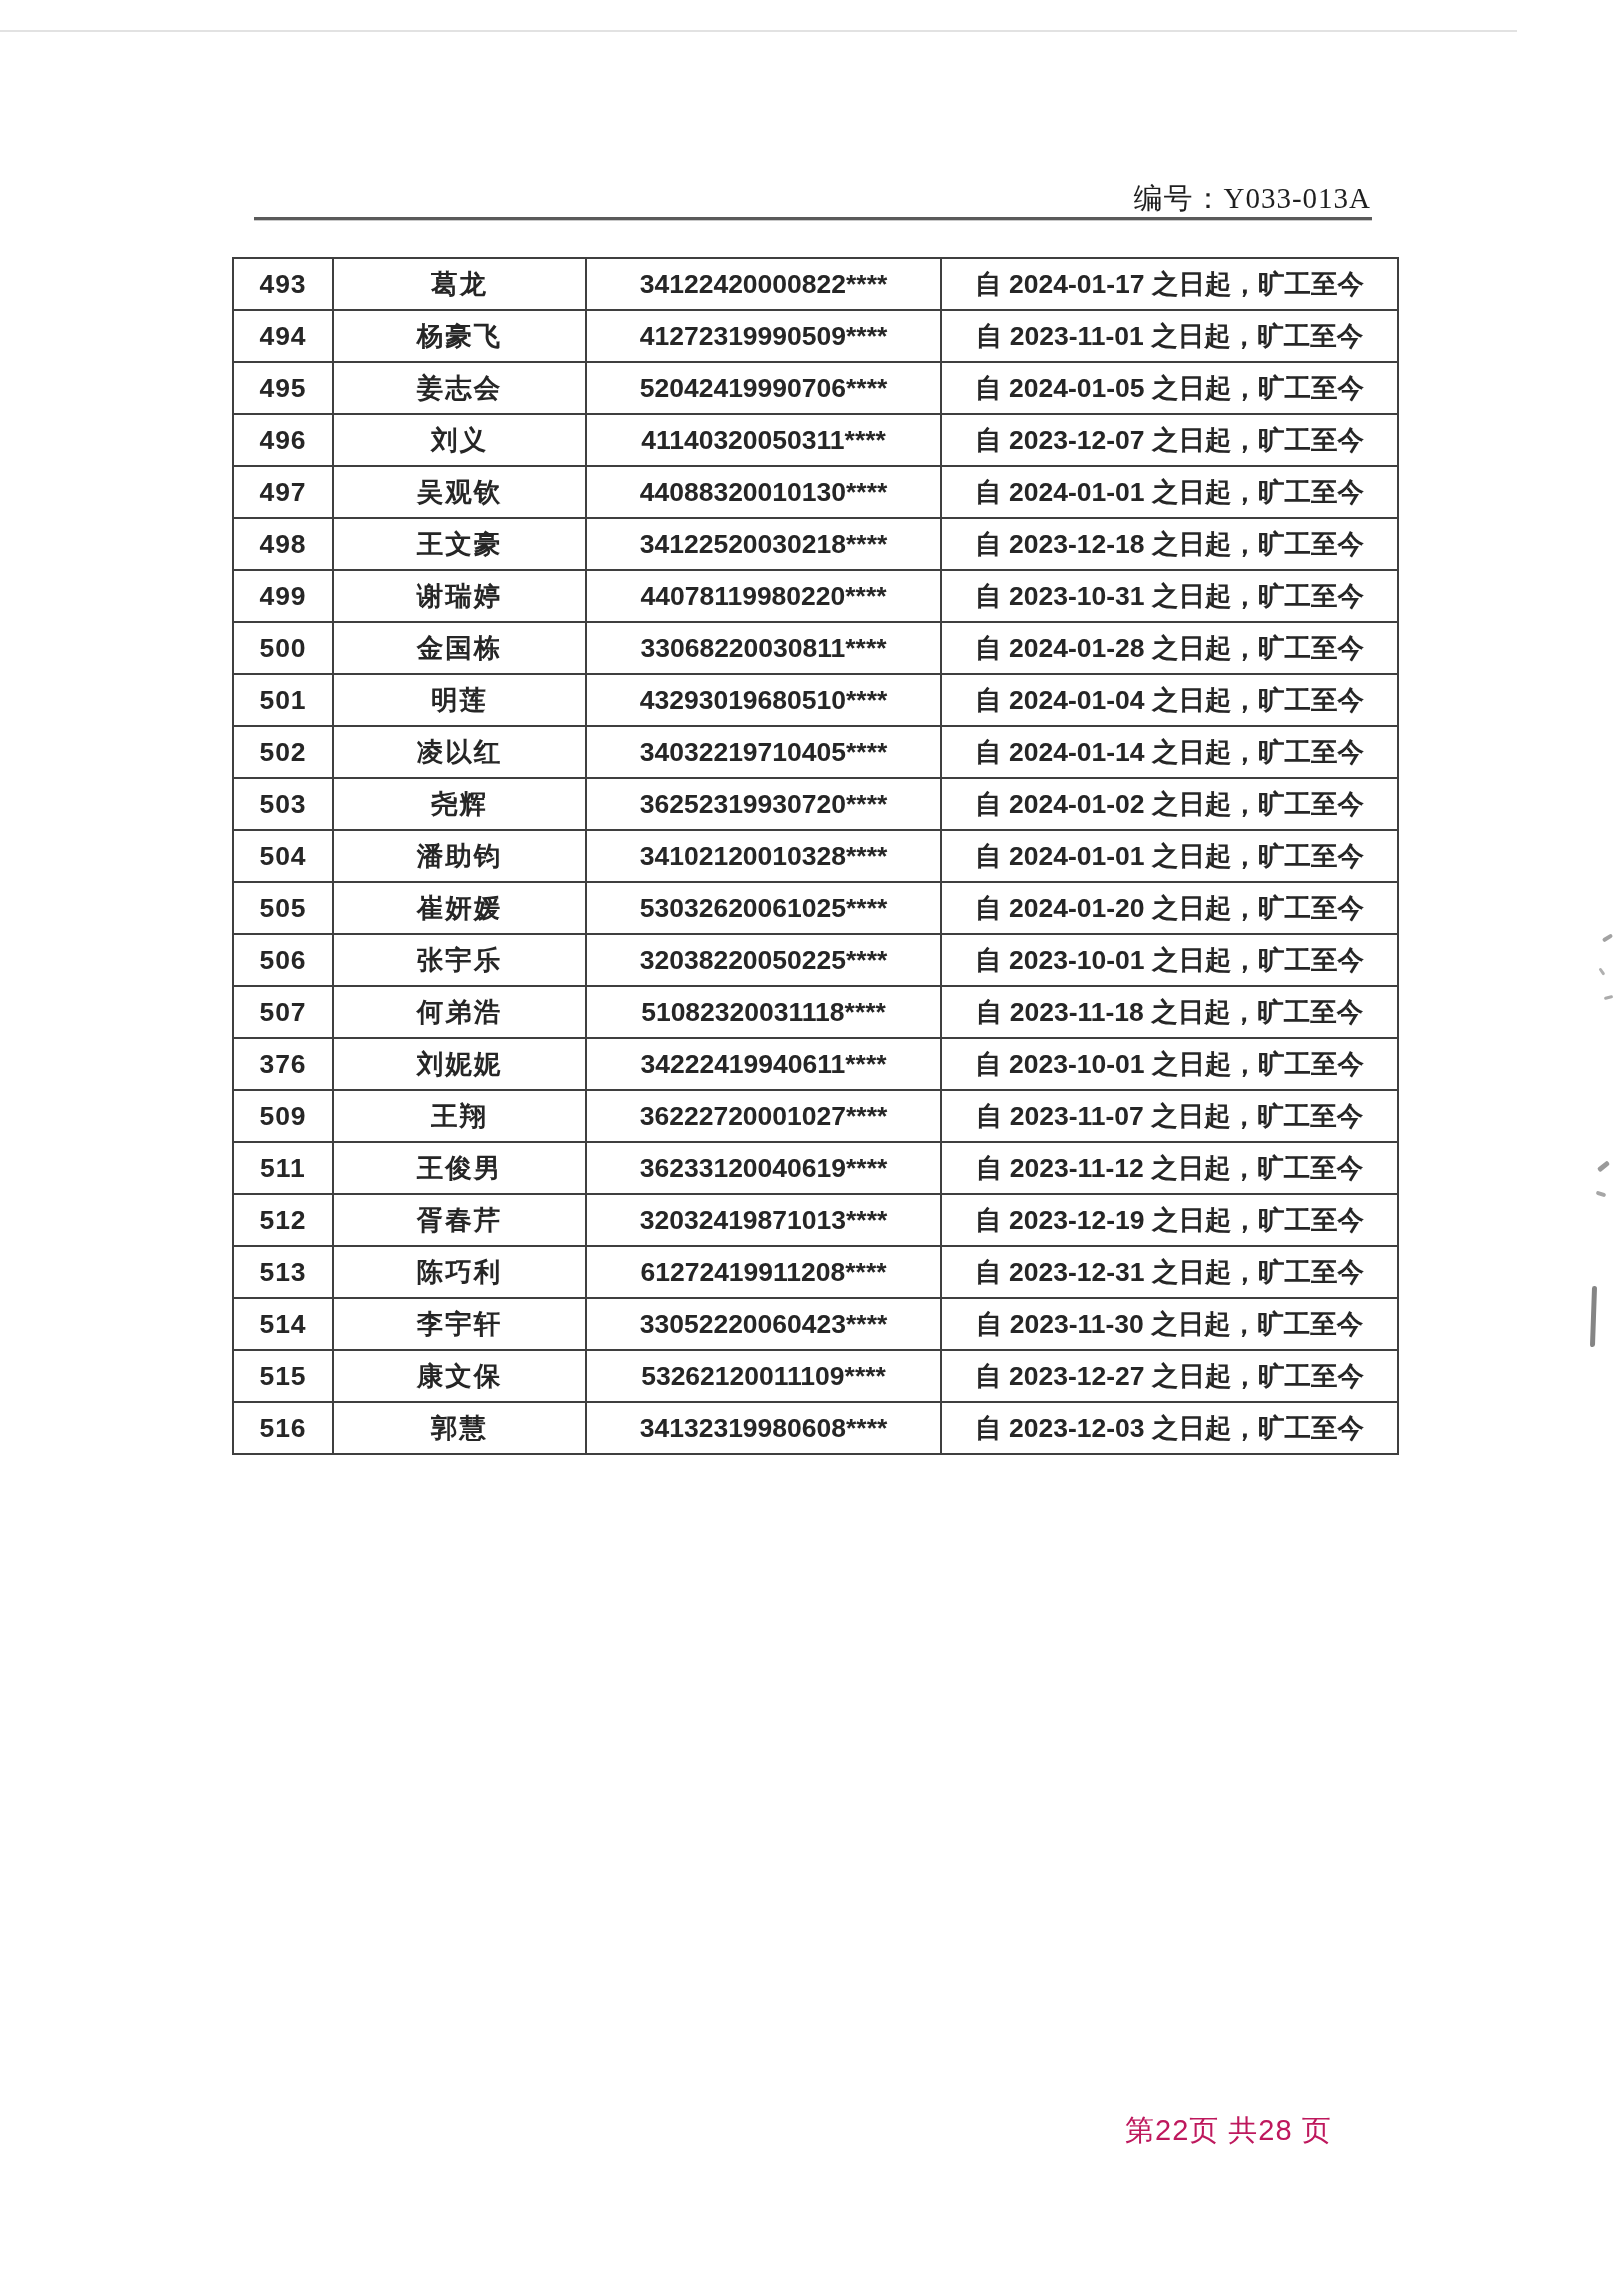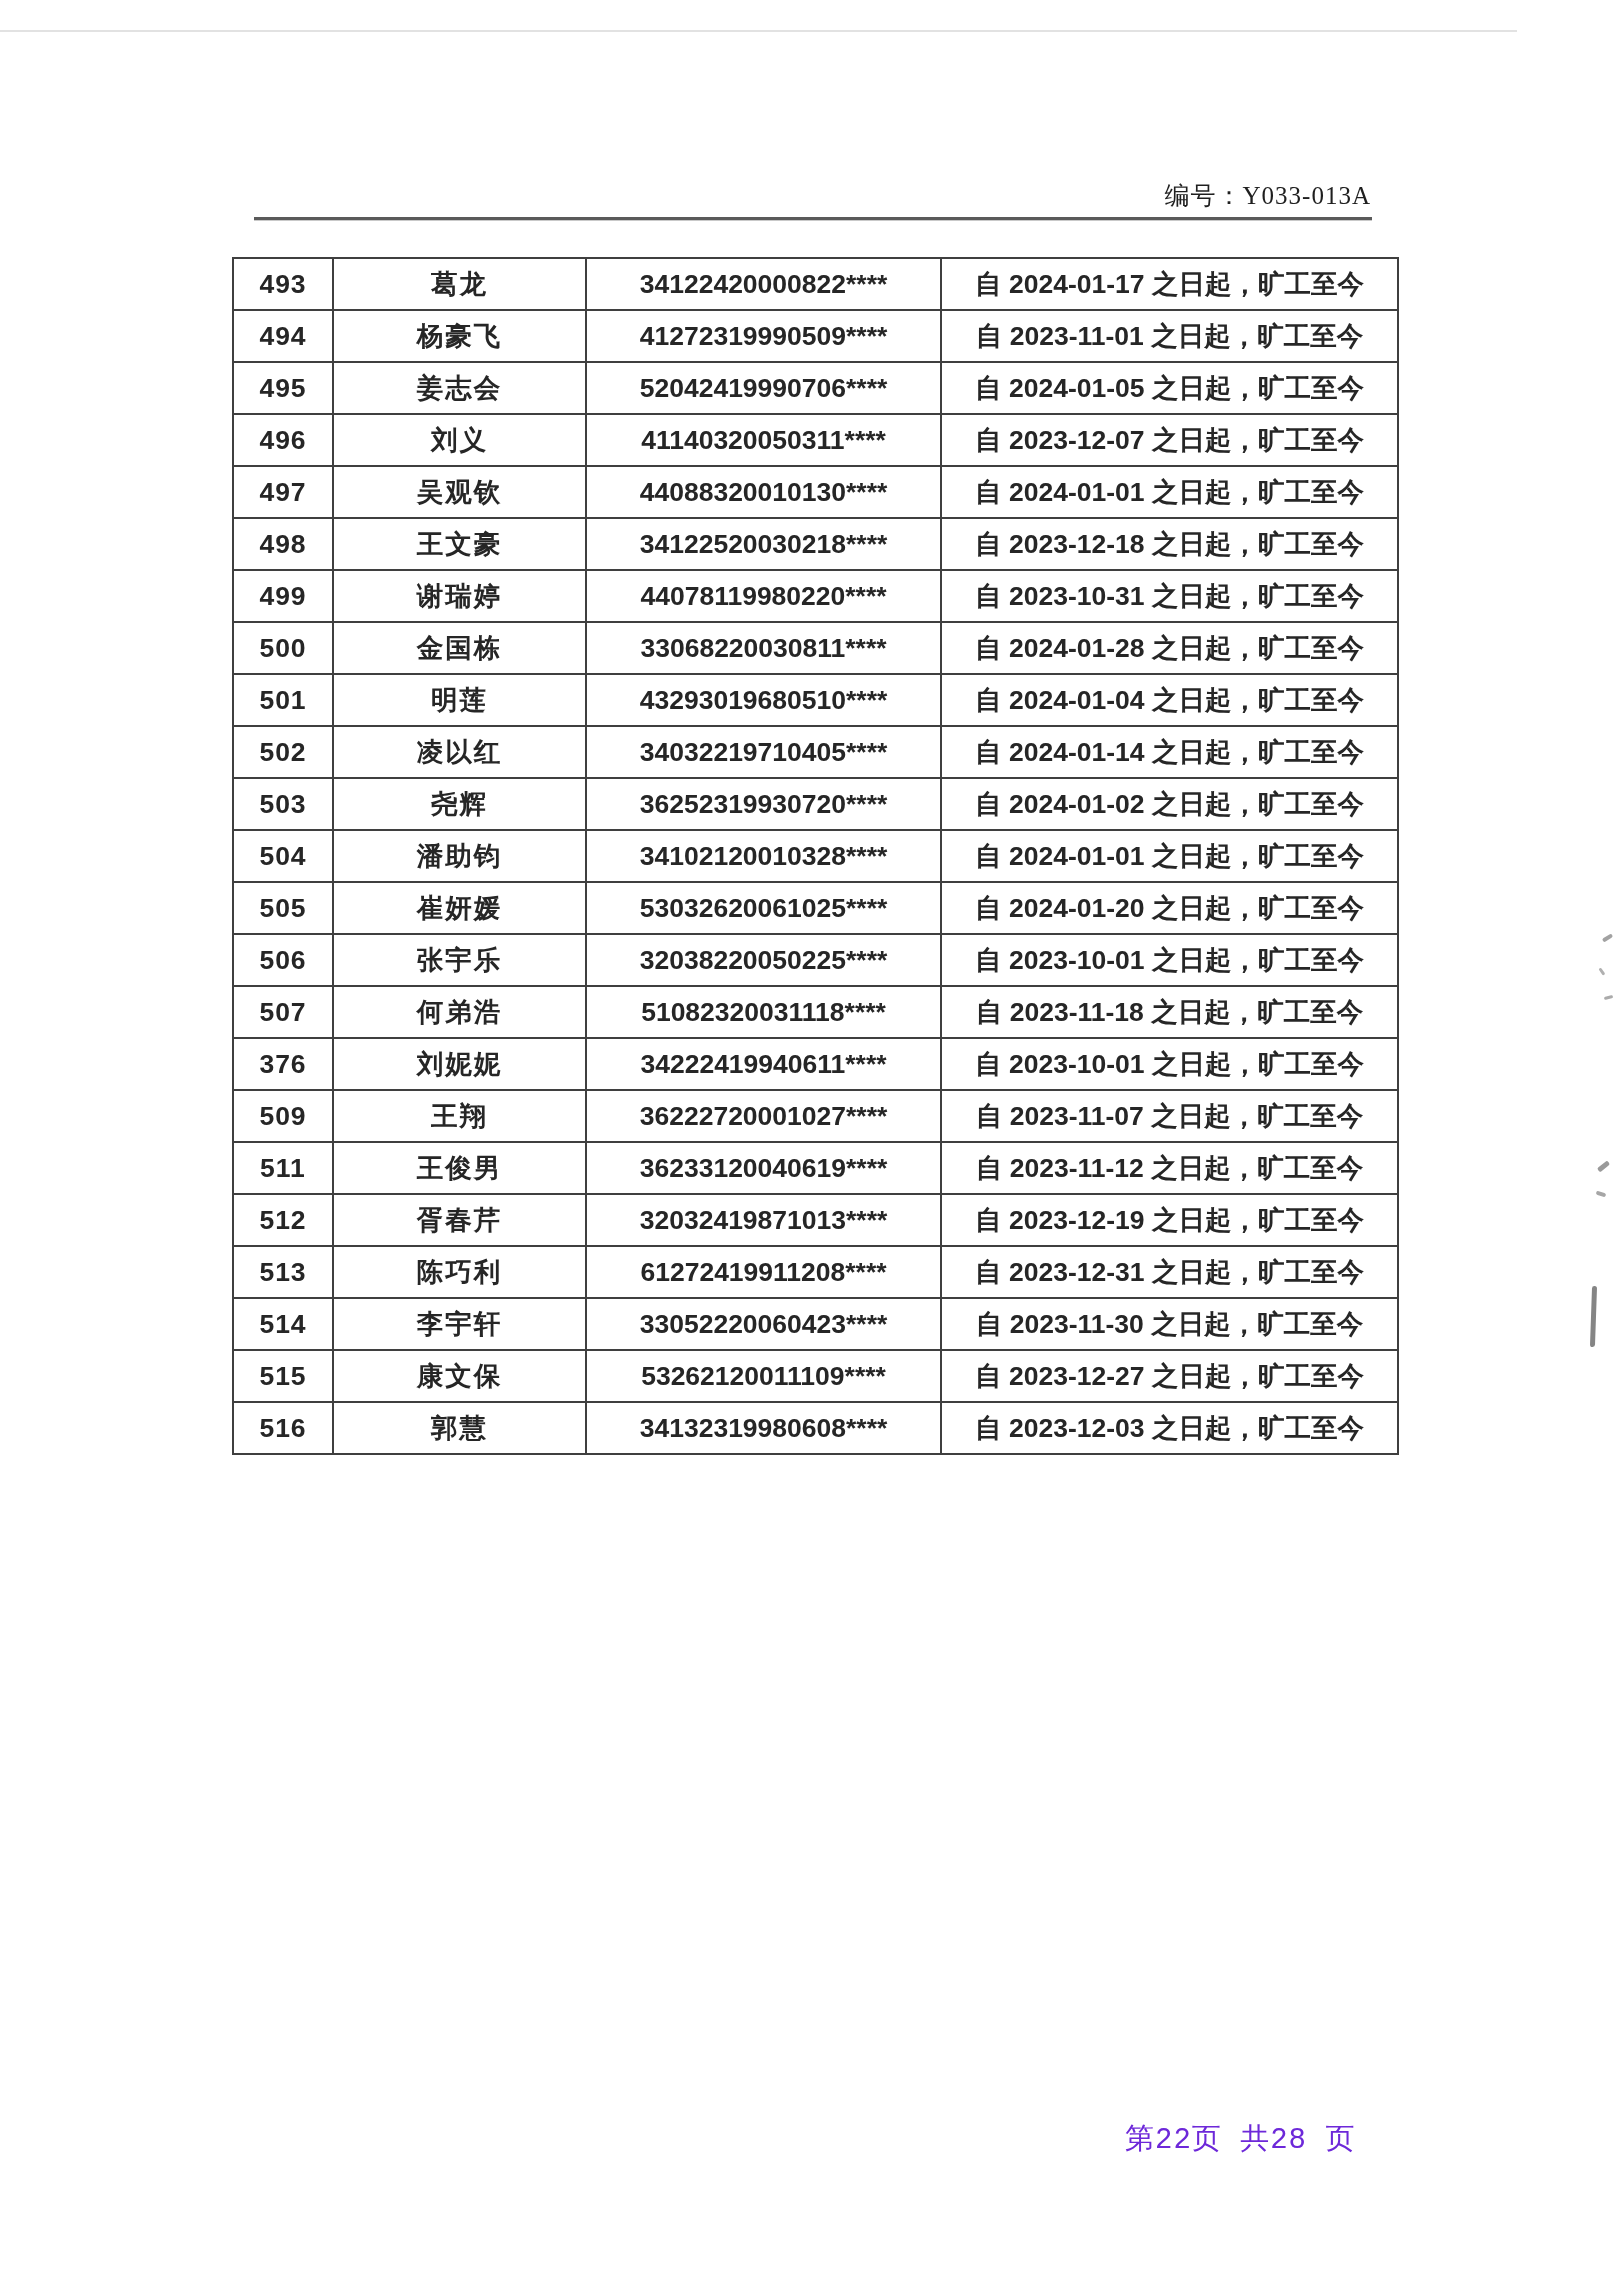--- a/index.html
+++ b/index.html
@@ -24,21 +24,21 @@
     width: 1517px;
     height: 2px;
     background: #e2e2e2;
   }
   
   .doc-header {
     position: absolute;
     right: 249px;
     top: 179px;
     font-family: "Liberation Serif", "DejaVu Serif", serif;
-    font-size: 25px;
+    font-size: 29px;
     letter-spacing: 1px;
     color: #1f1f1f;
     white-space: nowrap;
   }
   .header-rule {
     position: absolute;
     left: 254px;
     top: 217px;
     width: 1118px;
     height: 2.9px;
@@ -85,26 +85,25 @@
   }
   td.col-status {
     font-size: 25.5px;
     color: #282828;
   }
   
   .page-footer {
     position: absolute;
     left: 1125px;
     top: 2111px;
-    font-family: Liberation Mono, monospace;
+    font-family: Liberation Sans, sans-serif;
     font-size: 29px;
     letter-spacing: 1px;
-    color: #6d28d9;
+    color: #be185d;
     white-space: nowrap;
-    margin-top: 8px;
   }
   
   .artifact { position: absolute; background: #a2a2a2; border-radius: 2px; }
   .a1 { left: 1602px; top: 936px;  width: 10.8px; height: 3.9px; transform: rotate(-32deg); }
   .a2 { left: 1598px; top: 970px;  width: 7.8px;  height: 2.9px; transform: rotate(55deg);  background:#b0b0b0; }
   .a3 { left: 1604px; top: 996px; width: 8.8px;  height: 2.9px; transform: rotate(-14deg); background:#ababab; }
   .a4 { left: 1597px; top: 1164px; width: 12.7px; height: 4.9px; transform: rotate(-38deg); background:#9a9a9a; }
   .a5 { left: 1596px; top: 1192px; width: 9.8px; height: 3.9px; transform: rotate(18deg);  background:#a6a6a6; }
   .a6 { left: 1591px; top: 1286px; width: 4.9px;  height: 61px; transform: rotate(2deg); background:#858585; border-radius:2.9px; }
 </style>

